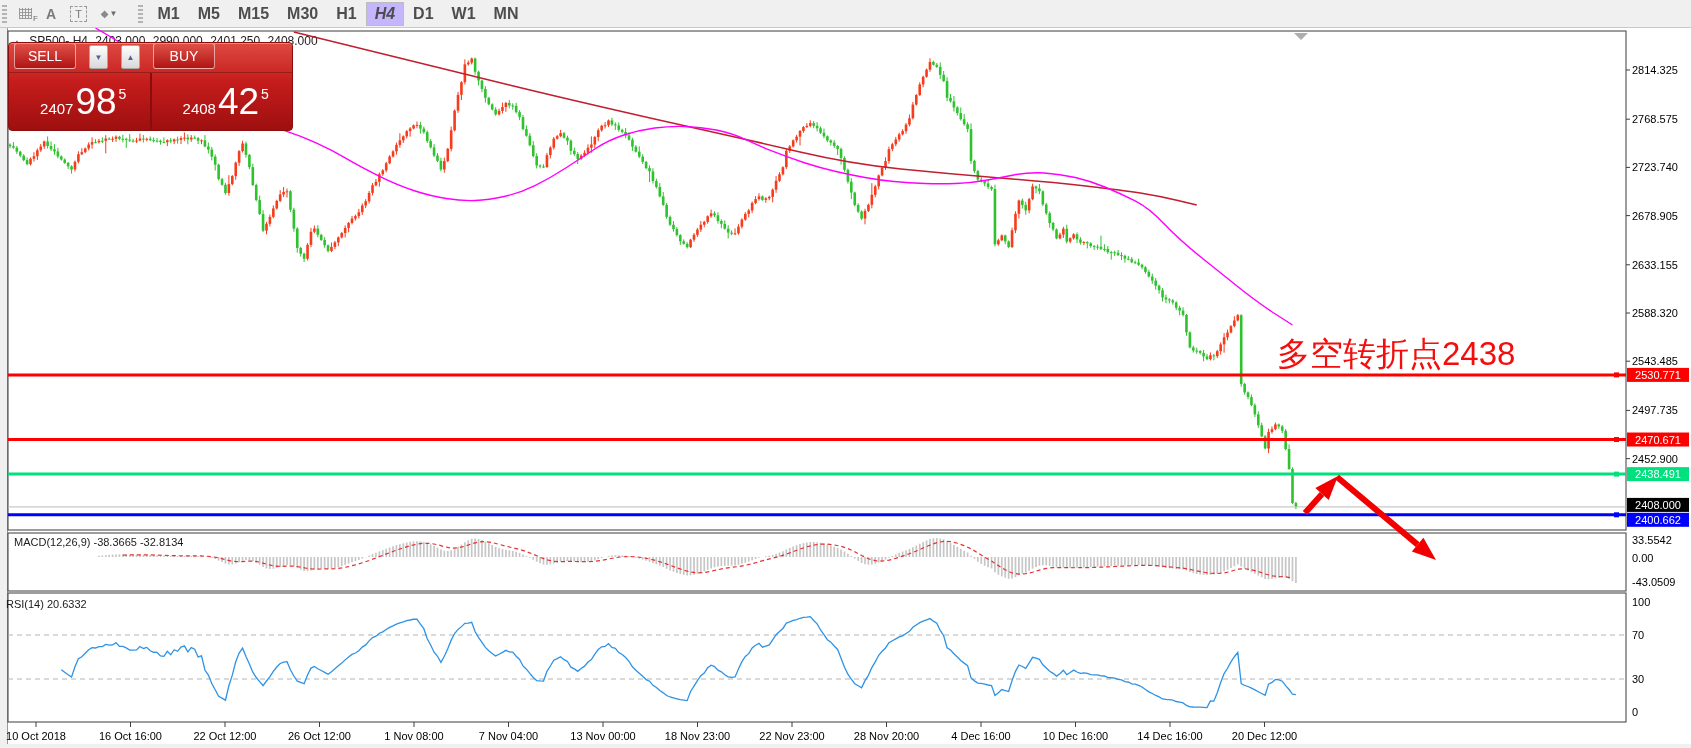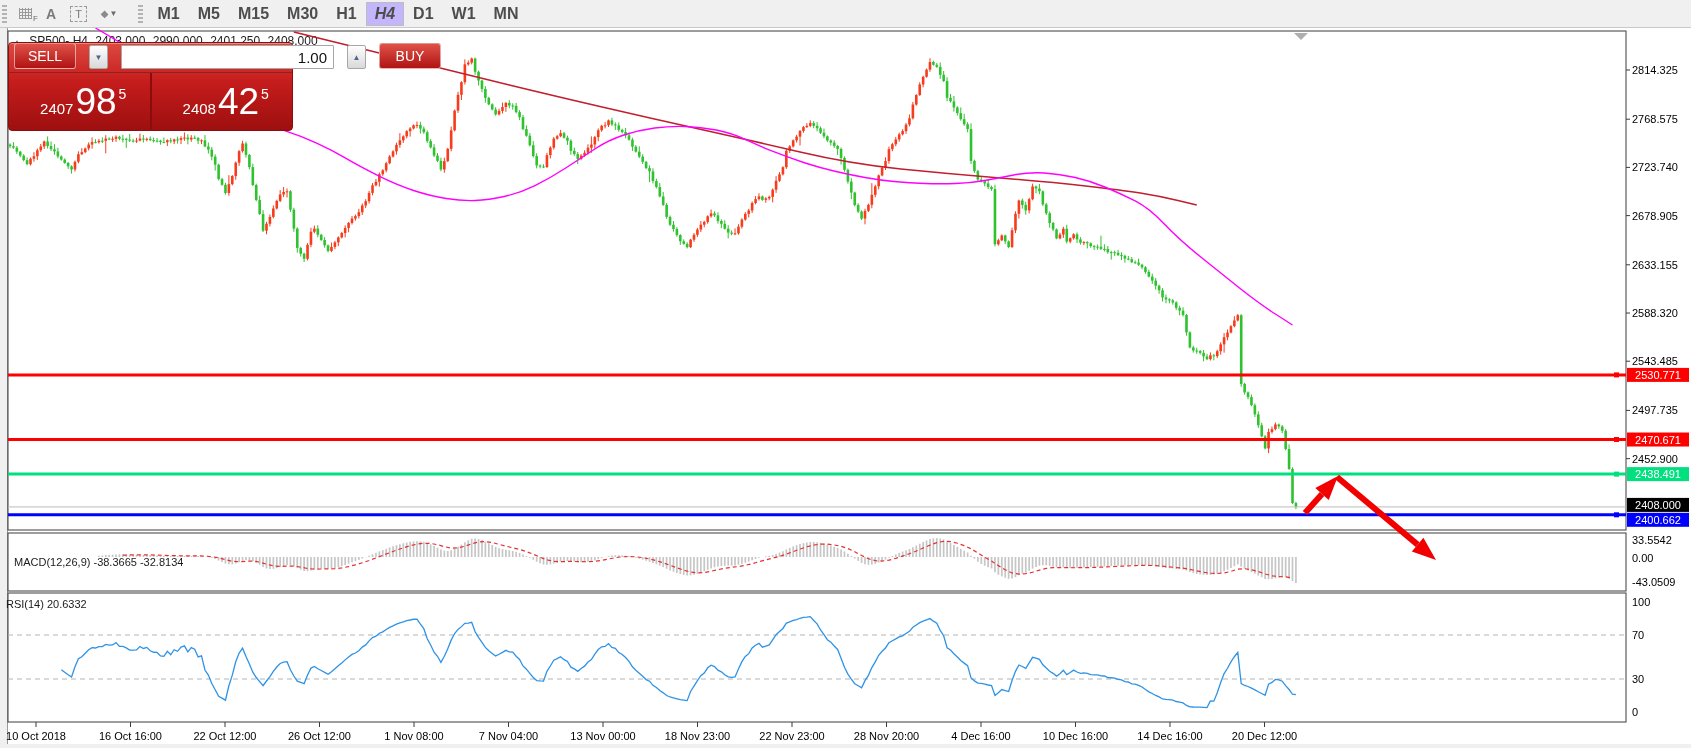--- a/index.html
+++ b/index.html
@@ -1340,35 +1340,35 @@
         <g>
           <line x1="1337" y1="449" x2="1417.6084527191413" y2="516.5808239968558" stroke="#f20000" stroke-width="6"></line>
           <polygon points="1436,532 1411.826261717962,523.4776542271778 1423.3906437203204,509.6839937665337" fill="#f20000"></polygon>
         </g>
       </svg>
 
     <div class="one-click">
       <div class="oc-top">
         <div class="oc-btn">SELL</div>
         <div class="oc-spin">▼</div>
-        <input class="oc-vol" readonly="" value="1.00" style="">
         <div class="oc-spin">▲</div>
         <div class="oc-btn">BUY</div>
       </div>
       <div class="oc-prices">
         <div class="oc-half">
           <span class="oc-small">2407</span>
           <span class="oc-big">98</span>
           <span class="oc-sup">5</span>
         </div>
         <div class="oc-half right">
           <span class="oc-small">2408</span>
           <span class="oc-big">42</span>
           <span class="oc-sup">5</span>
         </div>
       </div>
     </div>
 
-    <div class="panel-label" style="left:14px;top:508px;margin-top:20px;">MACD(12,26,9) -38.3665 -32.8134</div>
+    <div class="panel-label" style="left:14px;top:508px;">MACD(12,26,9) -38.3665 -32.8134</div>
     <div class="panel-label" style="left:6px;top:570px;">RSI(14) 20.6332</div>
 
+    <div class="annotation" style="left:1277px;top:304px;">多空转折点2438</div>
   </div>
 </div>
 
 </body></html>

